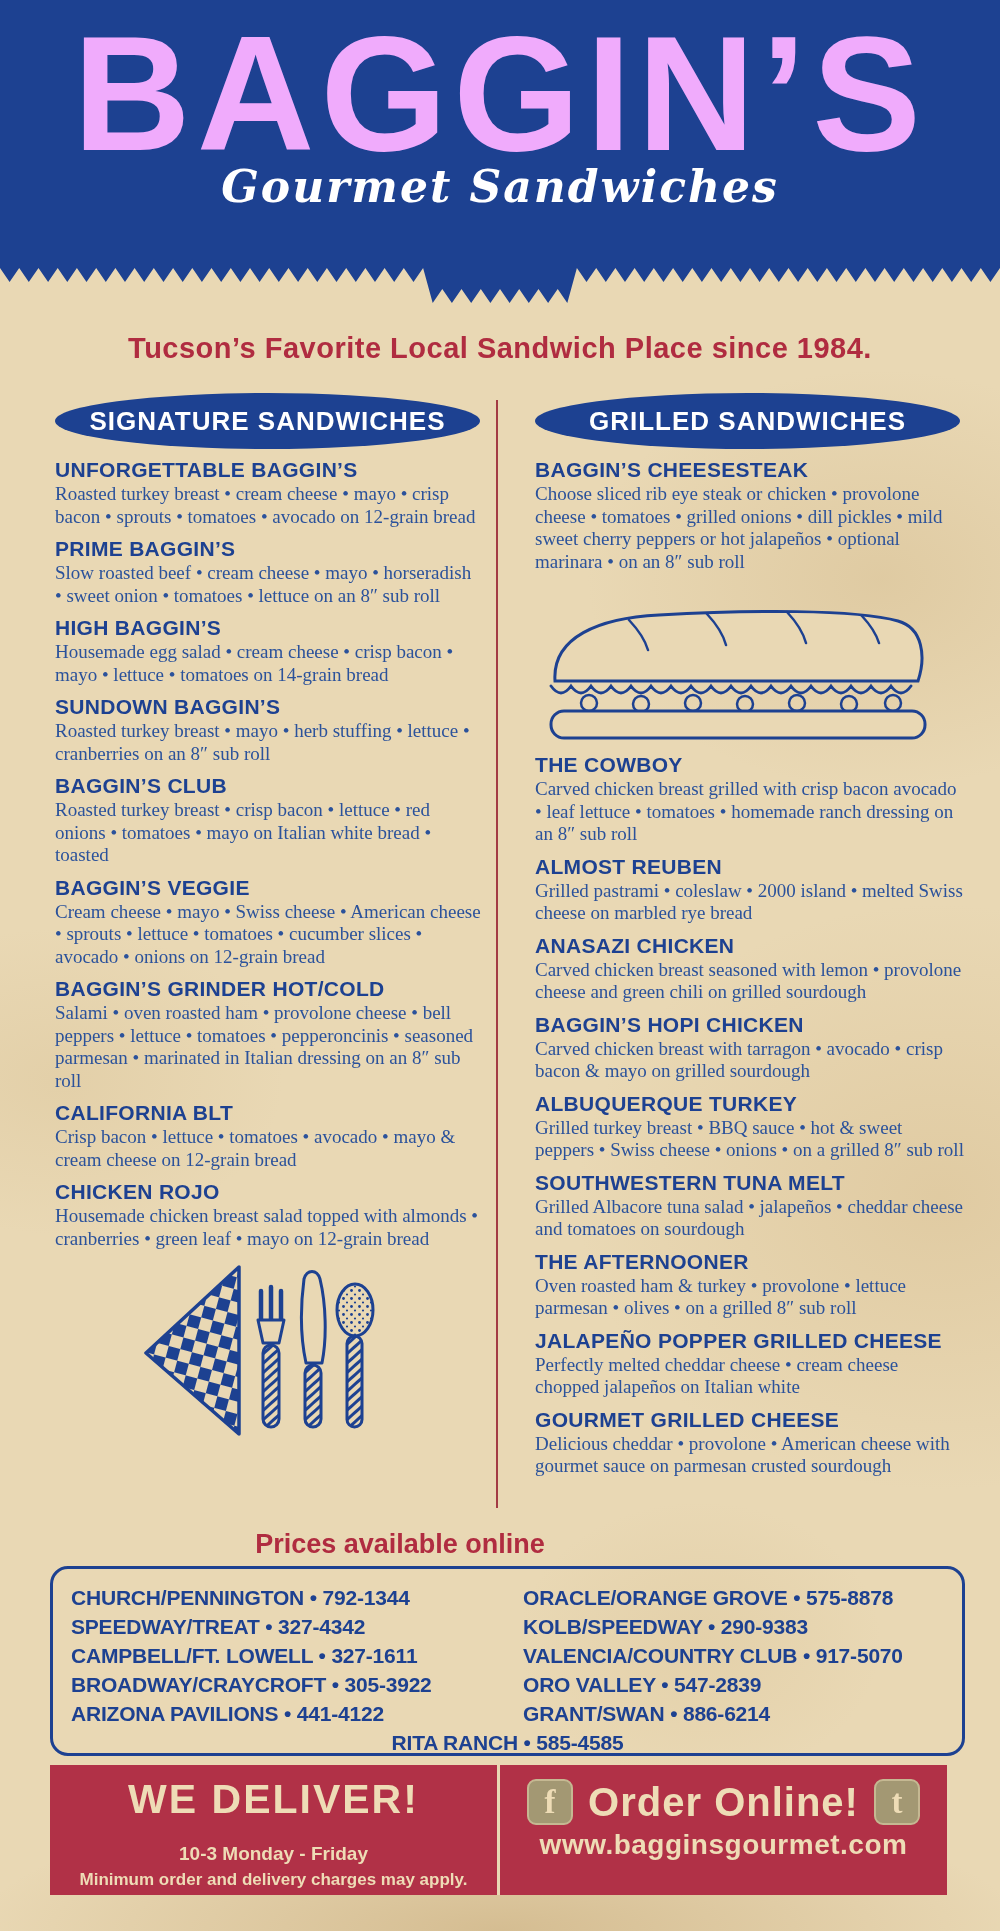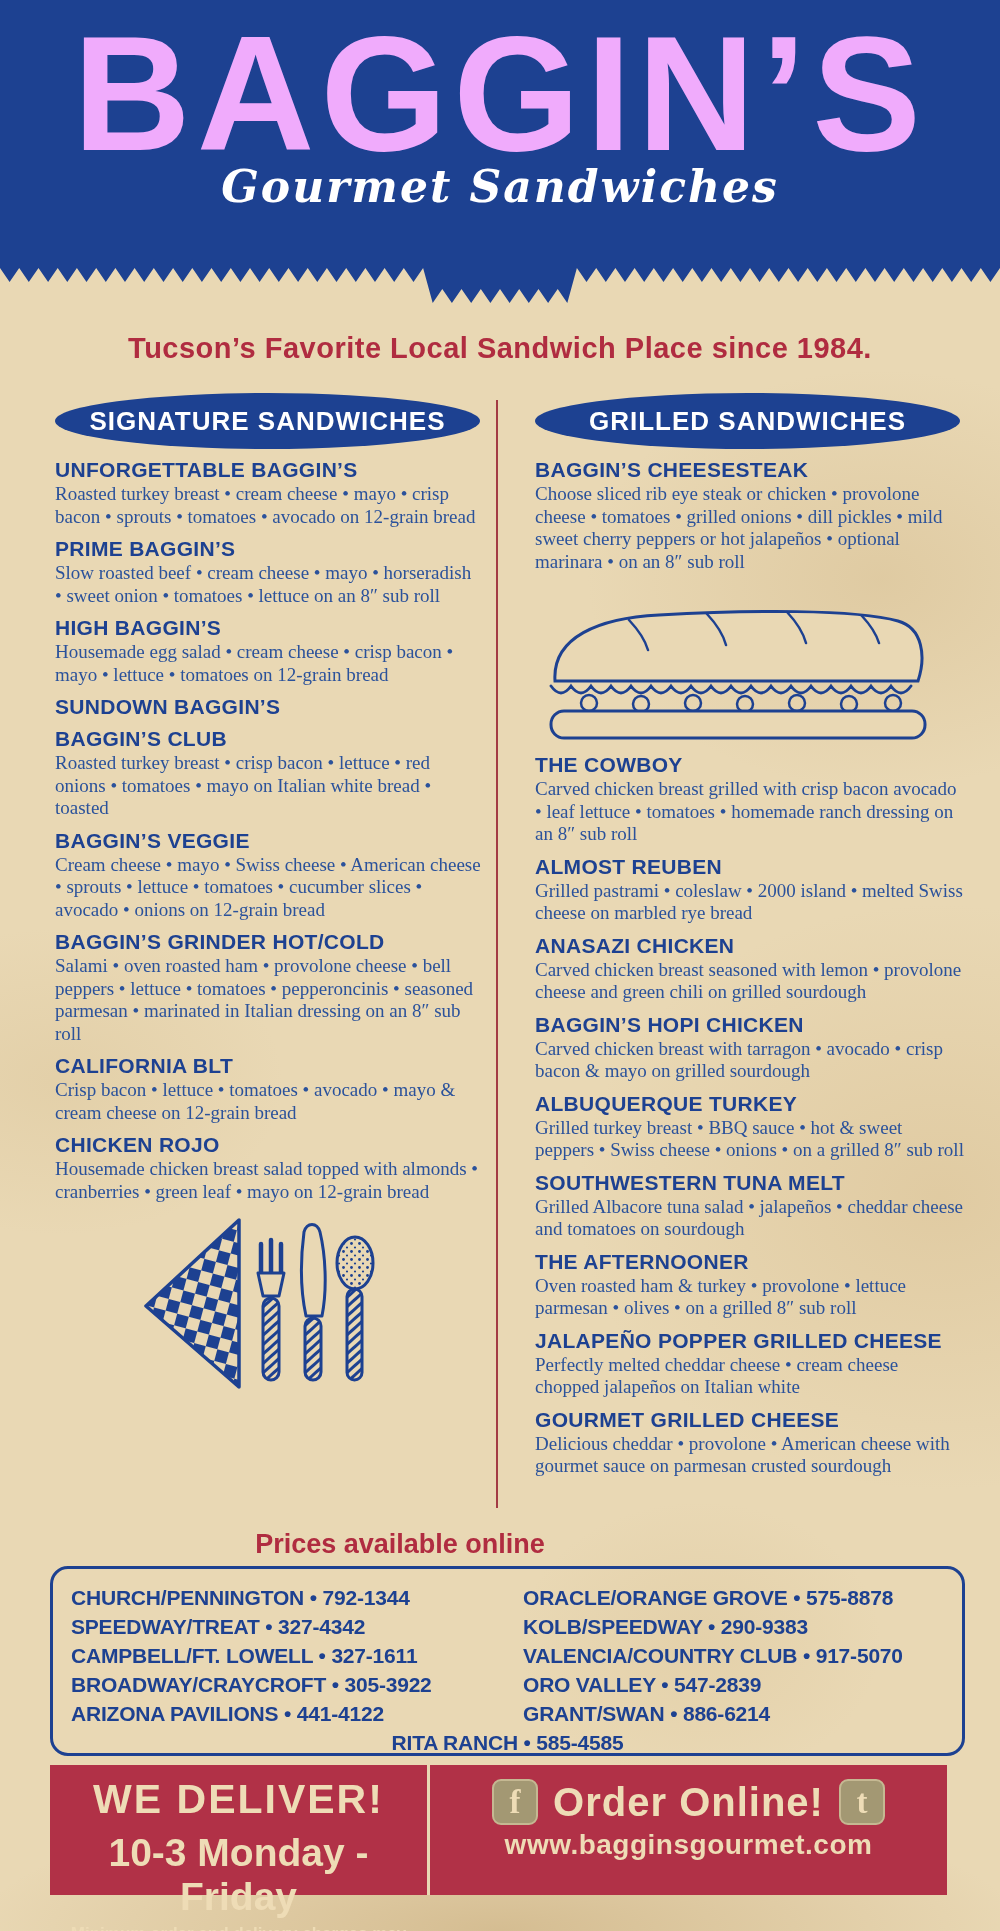--- a/index.html
+++ b/index.html
@@ -77,25 +77,25 @@
   .loc-grid{display:grid;grid-template-columns:452px 1fr;}
   .loc{
     color:var(--blue);font-weight:700;font-size:21px;line-height:29px;
     letter-spacing:-.2px;white-space:nowrap;
   }
   .loc-center{text-align:center;margin-right:18px;}
 
   
   .footer{top:1765px;left:50px;width:897px;height:130px;display:flex;}
   .panel{background:var(--panel);color:var(--cream);}
-  .panel-left{width:377px;text-align:center;}
+  .panel-left{width:447px;text-align:center;}
   .panel-gap{width:3px;background:var(--tan);}
   .panel-right{flex:1;text-align:center;}
   .deliver-title{font-size:41px;font-weight:700;letter-spacing:2px;margin-top:11px;}
-  .deliver-hours{font-size:39px;font-weight:700;margin-top:8px;}
+  .deliver-hours{font-size:19px;font-weight:700;margin-top:20px;}
   .deliver-note{font-size:17px;font-weight:700;margin-top:5px;}
   .order-row{display:flex;align-items:center;justify-content:center;gap:15px;margin-top:14px;}
   .sq{
     width:46px;height:46px;border-radius:9px;background:var(--iconbg);
     border:2px solid #c5b892;box-sizing:border-box;
     display:flex;align-items:center;justify-content:center;
     font-family:"Liberation Serif",serif;font-weight:700;font-size:33px;color:var(--cream);
     line-height:1;
   }
   .order-title{font-size:40px;font-weight:700;letter-spacing:1px;}
@@ -122,24 +122,25 @@
   <div class="item">
     <div class="item-name">UNFORGETTABLE BAGGIN’S</div>
     <div class="item-desc">Roasted turkey breast • cream cheese • mayo • crisp bacon • sprouts • tomatoes • avocado on 12-grain bread</div>
   </div>
   <div class="item">
     <div class="item-name">PRIME BAGGIN’S</div>
     <div class="item-desc">Slow roasted beef • cream cheese • mayo • horseradish • sweet onion • tomatoes • lettuce on an 8″ sub roll</div>
   </div>
   <div class="item">
     <div class="item-name">HIGH BAGGIN’S</div>
-    <div class="item-desc">Housemade egg salad • cream cheese • crisp bacon • mayo • lettuce • tomatoes on 12-grain bread</div>
+    <div class="item-desc">Housemade egg salad • cream cheese • crisp bacon • mayo • lettuce • tomatoes on 14-grain bread</div>
   </div>
   <div class="item">
     <div class="item-name">SUNDOWN BAGGIN’S</div>
+    <div class="item-desc">Roasted turkey breast • mayo • herb stuffing • lettuce • cranberries on an 8″ sub roll</div>
   </div>
   <div class="item">
     <div class="item-name">BAGGIN’S CLUB</div>
     <div class="item-desc">Roasted turkey breast • crisp bacon • lettuce • red onions • tomatoes • mayo on Italian white bread • toasted</div>
   </div>
   <div class="item">
     <div class="item-name">BAGGIN’S VEGGIE</div>
     <div class="item-desc">Cream cheese • mayo • Swiss cheese • American cheese • sprouts • lettuce • tomatoes • cucumber slices • avocado • onions on 12-grain bread</div>
   </div>
   <div class="item">

